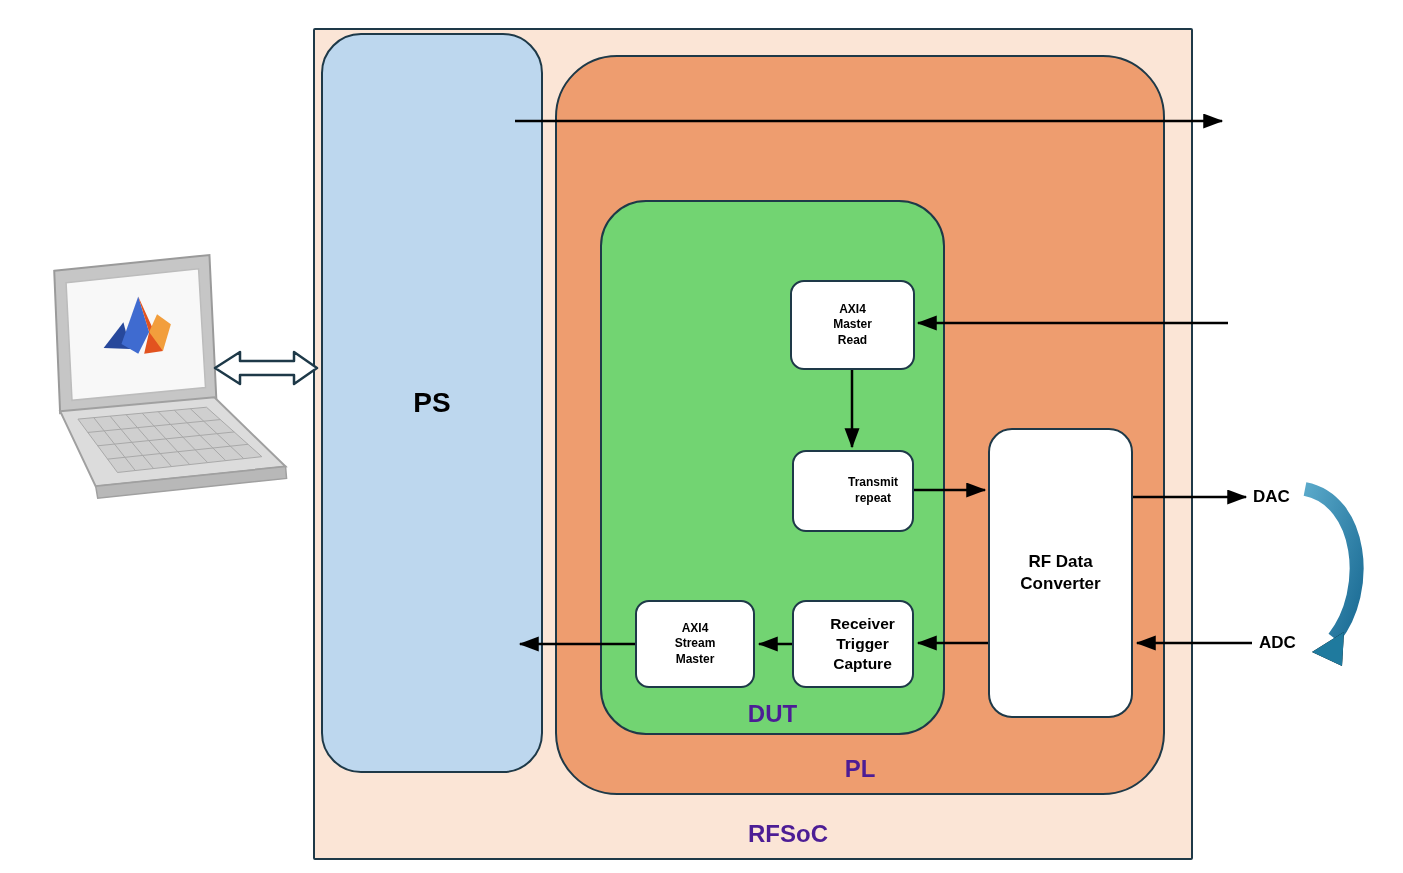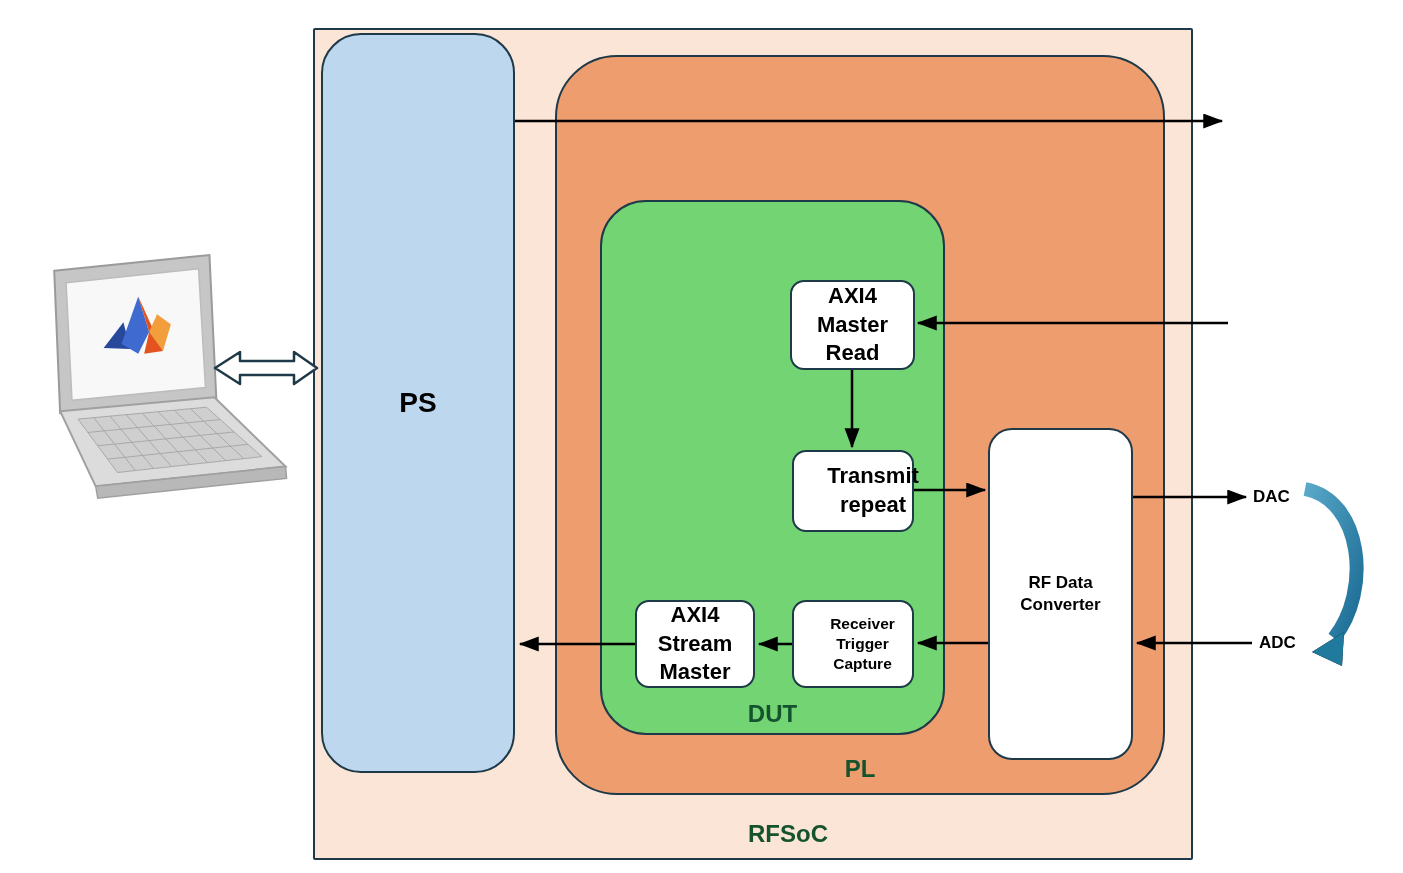--- a/index.html
+++ b/index.html
@@ -1,41 +1,41 @@
 <!DOCTYPE html>
 <html><head>
 <meta charset="utf-8">
 <style>
   html,body{margin:0;padding:0;background:#ffffff;}
   body{font-family:"Liberation Sans", sans-serif;}
   .canvas{position:relative;width:1403px;height:873px;background:#ffffff;overflow:hidden;}
 
   .region{position:absolute;box-sizing:border-box;border:2.5px solid #1e3948;}
   .rfsoc{left:313px;top:28px;width:880px;height:832px;background:#fbe5d6;border-radius:2px;}
-  .ps{left:321px;top:33px;width:194px;height:740px;background:#bdd7ee;border-radius:40px;
+  .ps{left:321px;top:33px;width:222px;height:740px;background:#bdd7ee;border-radius:40px;
       display:flex;align-items:center;justify-content:center;}
   .pl{left:555px;top:55px;width:610px;height:740px;background:#ee9d6f;border-radius:62px;}
   .dut{left:600px;top:200px;width:345px;height:535px;background:#72d472;border-radius:46px;}
 
   .region-label{font-weight:bold;color:#000;}
   .ps-label{font-size:28px;}
-  .bottom-label{position:absolute;left:50%;transform:translateX(-50%);font-size:24px;font-weight:bold;color:#14532d;}
+  .bottom-label{position:absolute;left:50%;transform:translateX(-50%);font-size:24px;font-weight:bold;color:#4c1d95;}
   .pl-label{bottom:10px;}
   .dut-label{bottom:5px;}
   .rfsoc-label{bottom:10px;margin-left:35px;}
 
   .block{position:absolute;box-sizing:border-box;background:#ffffff;border:2.5px solid #1e3948;
          display:flex;align-items:center;justify-content:center;text-align:center;
-         font-weight:bold;color:#000;font-size:22px;line-height:1.3;}
+         font-weight:bold;color:#000;font-size:12px;line-height:1.3;}
   .ml{white-space:pre-line;}
   .b-axi4-read{left:790px;top:280px;width:125px;height:90px;border-radius:14px;}
   .b-transmit{left:792px;top:450px;width:122px;height:82px;border-radius:14px;padding-left:40px;}
   .b-rtc{left:792px;top:600px;width:122px;height:88px;border-radius:14px;font-size:15.5px;padding-left:19px;}
   .b-asm{left:635px;top:600px;width:120px;height:88px;border-radius:14px;}
-  .b-rfdc{left:988px;top:428px;width:145px;height:332px;border-radius:24px;font-size:17px;}
+  .b-rfdc{left:988px;top:428px;width:145px;height:290px;border-radius:24px;font-size:17px;}
   .b-ddr4{left:1228px;top:58px;width:127px;height:310px;border-radius:20px;background:#f2cdf0;font-size:17px;}
 
   .port-label{position:absolute;font-weight:bold;color:#000;font-size:17px;text-align:center;}
   .dac-label{left:1253px;top:487px;}
   .adc-label{left:1259px;top:633px;}
 
   .laptop{position:absolute;left:26px;top:253px;width:268px;height:262px;}
 
   .arrow-layer{position:absolute;left:0;top:0;width:1403px;height:873px;pointer-events:none;z-index:10;}
 </style>

